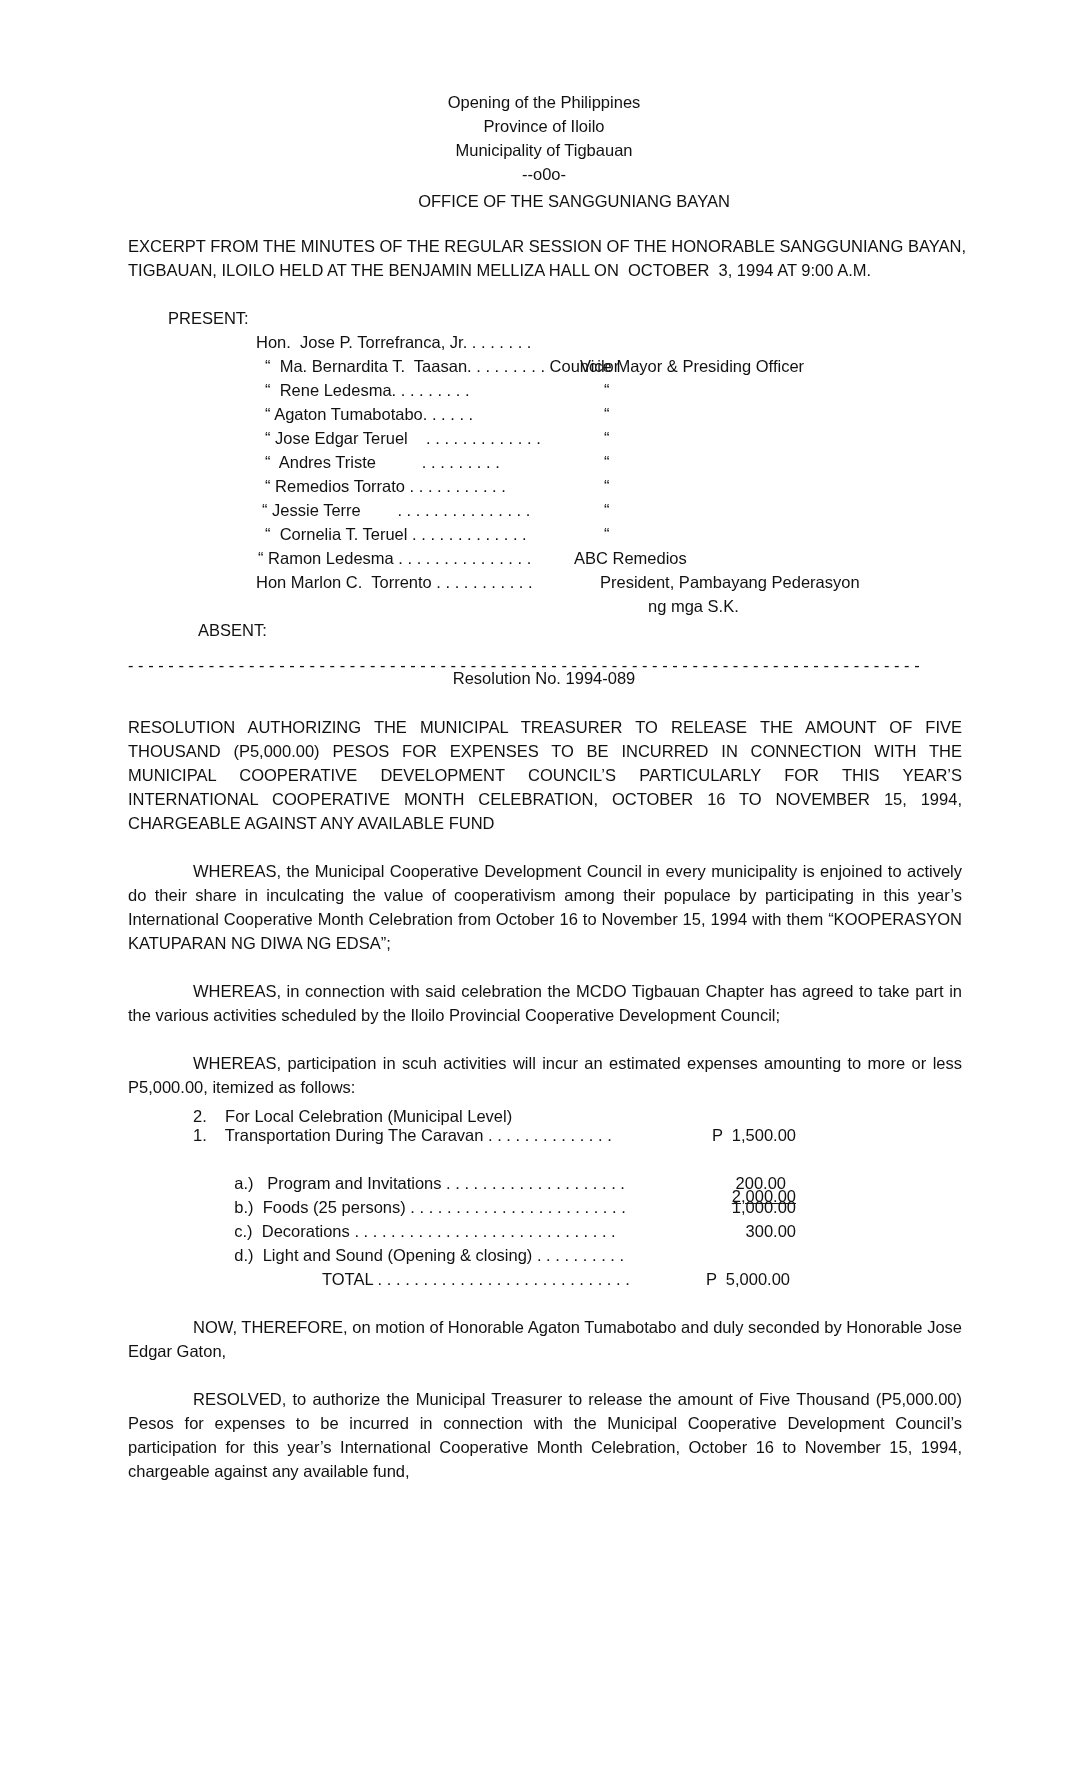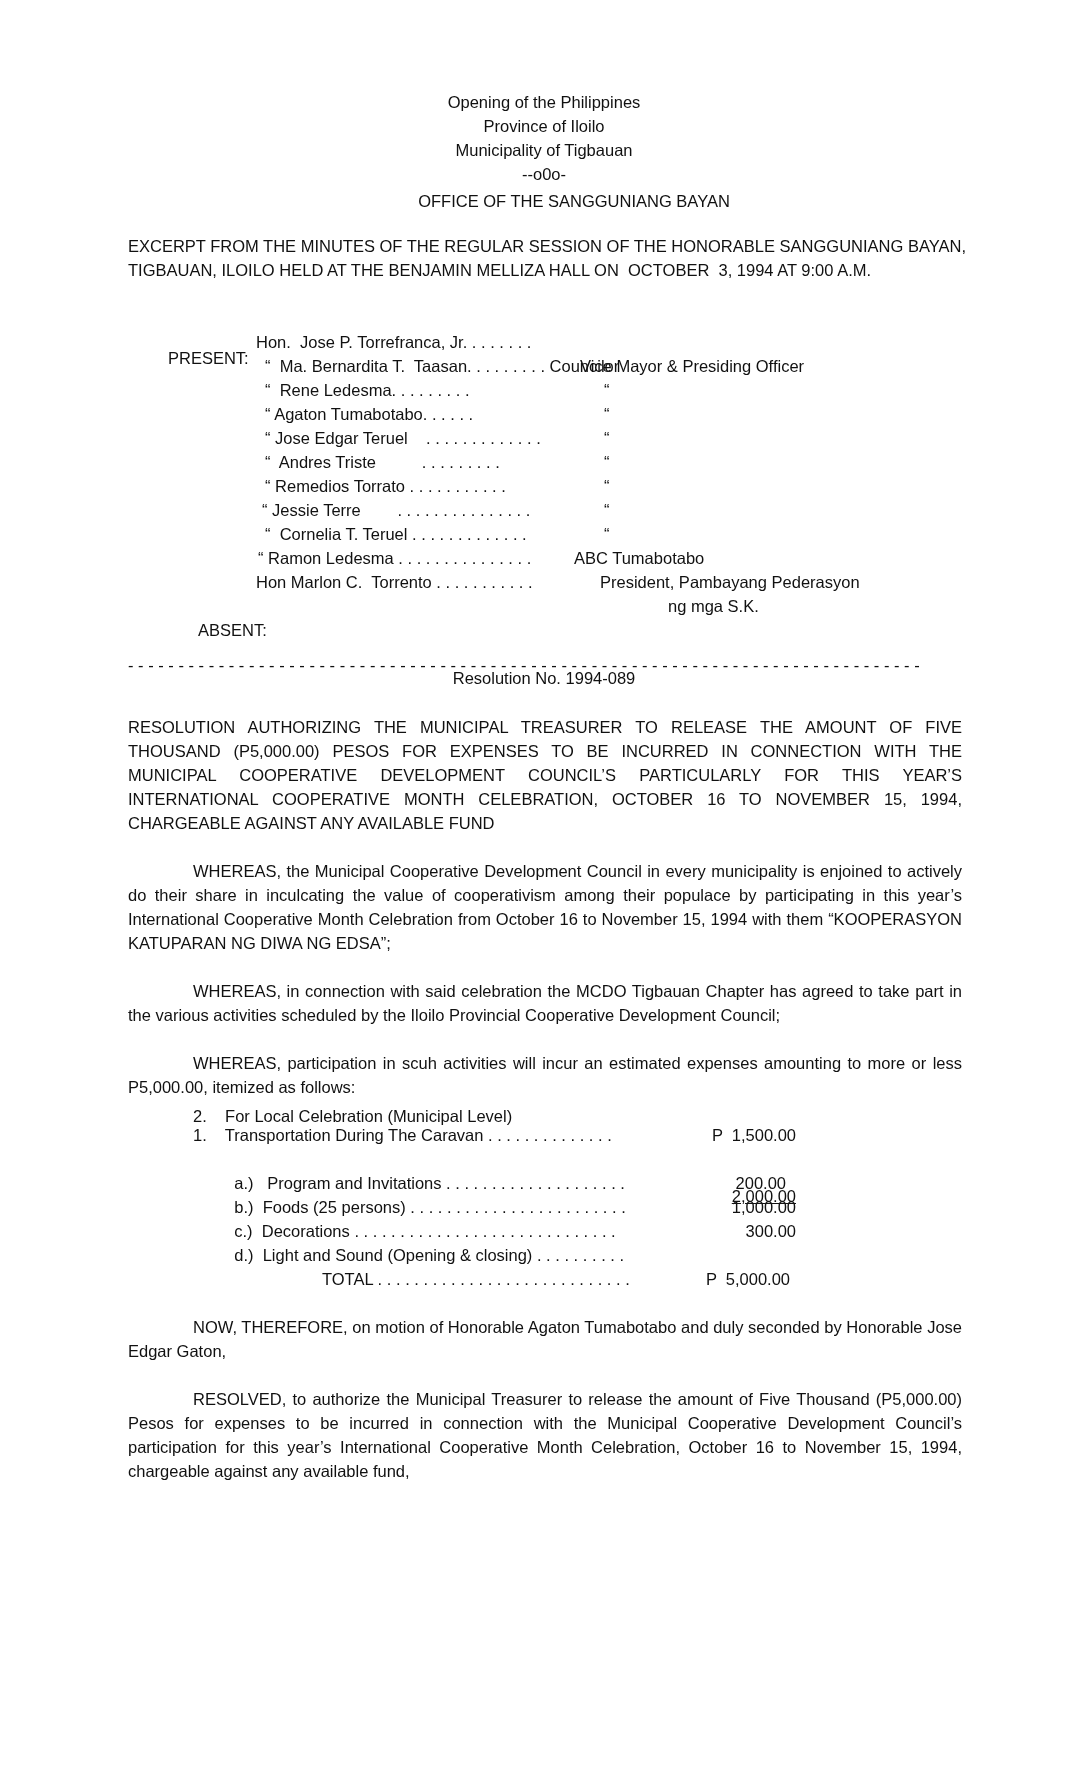--- a/index.html
+++ b/index.html
@@ -19,21 +19,21 @@
 
 <div class="abs center" style="top:92px;">Opening of the Philippines</div>
 <div class="abs center" style="top:116px;">Province of Iloilo</div>
 <div class="abs center" style="top:140px;">Municipality of Tigbauan</div>
 <div class="abs center" style="top:164px;">--o0o-</div>
 <div class="abs center" style="top:191px;margin-left:30px;">OFFICE OF THE SANGGUNIANG BAYAN</div>
 
 <div class="abs" style="top:236px; left:128px;">EXCERPT FROM THE MINUTES OF THE REGULAR SESSION OF THE HONORABLE SANGGUNIANG BAYAN,</div>
 <div class="abs" style="top:260px; left:128px;">TIGBAUAN, ILOILO HELD AT THE BENJAMIN MELLIZA HALL ON  OCTOBER  3, 1994 AT 9:00 A.M.</div>
 
-<div class="abs" style="top:308px; left:168px;margin-top:40px;">PRESENT:</div>
+<div class="abs" style="top:308px; left:168px;">PRESENT:</div>
 
 <div class="abs" style="top:332px; left:256px;">Hon.  Jose P. Torrefranca, Jr. . . . . . . .</div>
 <div class="abs" style="top:332px; left:580px;margin-top:24px;">Vice Mayor &amp; Presiding Officer</div>
 
 <div class="abs" style="top:356px; left:265px;">“  Ma. Bernardita T.  Taasan. . . . . . . . . Councilor</div>
 
 <div class="abs" style="top:380px; left:265px;">“  Rene Ledesma. . . . . . . . .</div>
 <div class="abs" style="top:380px; left:604px;">“</div>
 
 <div class="abs" style="top:404px; left:265px;">“ Agaton Tumabotabo. . . . . .</div>
@@ -48,25 +48,25 @@
 <div class="abs" style="top:476px; left:265px;">“ Remedios Torrato . . . . . . . . . . .</div>
 <div class="abs" style="top:476px; left:604px;">“</div>
 
 <div class="abs" style="top:500px; left:262px;">“ Jessie Terre        . . . . . . . . . . . . . . .</div>
 <div class="abs" style="top:500px; left:604px;">“</div>
 
 <div class="abs" style="top:524px; left:265px;">“  Cornelia T. Teruel . . . . . . . . . . . . .</div>
 <div class="abs" style="top:524px; left:604px;">“</div>
 
 <div class="abs" style="top:548px; left:258px;">“ Ramon Ledesma . . . . . . . . . . . . . . .</div>
-<div class="abs" style="top:548px; left:574px;">ABC Tumabotabo</div>
+<div class="abs" style="top:548px; left:574px;">ABC Remedios</div>
 
 <div class="abs" style="top:572px; left:256px;">Hon Marlon C.  Torrento . . . . . . . . . . .</div>
 <div class="abs" style="top:572px; left:600px;">President, Pambayang Pederasyon</div>
-<div class="abs" style="top:596px; left:648px;margin-left:20px;">ng mga S.K.</div>
+<div class="abs" style="top:596px; left:648px;">ng mga S.K.</div>
 
 <div class="abs" style="top:620px; left:198px;">ABSENT:</div>
 
 <div class="dashline" style="letter-spacing:0;">- - - - - - - - - - - - - - - - - - - - - - - - - - - - - - - - - - - - - - - - - - - - - - - - - - - - - - - - - - - - - - - - - - - - - - - - - - - - - - -</div>
 
 <div class="abs center" style="top:668px;">Resolution No. 1994-089</div>
 
 <div class="just" style="top:715px; text-align-last:left;">RESOLUTION AUTHORIZING THE MUNICIPAL TREASURER TO RELEASE THE AMOUNT OF FIVE THOUSAND (P5,000.00) PESOS FOR EXPENSES TO BE INCURRED IN CONNECTION WITH THE MUNICIPAL COOPERATIVE DEVELOPMENT COUNCIL’S PARTICULARLY FOR THIS YEAR’S INTERNATIONAL COOPERATIVE MONTH CELEBRATION, OCTOBER 16 TO NOVEMBER 15, 1994, CHARGEABLE AGAINST ANY AVAILABLE FUND</div>
 
 <div class="just indent" style="top:859px; text-align-last:left;">WHEREAS, the Municipal Cooperative Development Council in every municipality is enjoined to actively do their share in inculcating the value of cooperativism among their populace by participating in this year’s International Cooperative Month Celebration from October 16 to November 15, 1994 with them “KOOPERASYON KATUPARAN NG DIWA NG EDSA”;</div>

